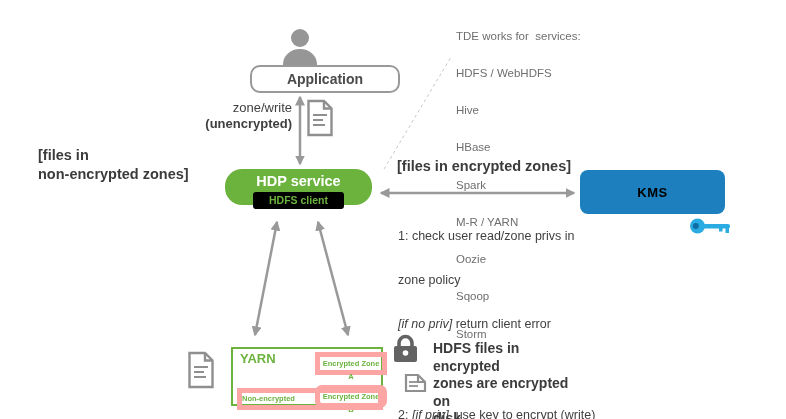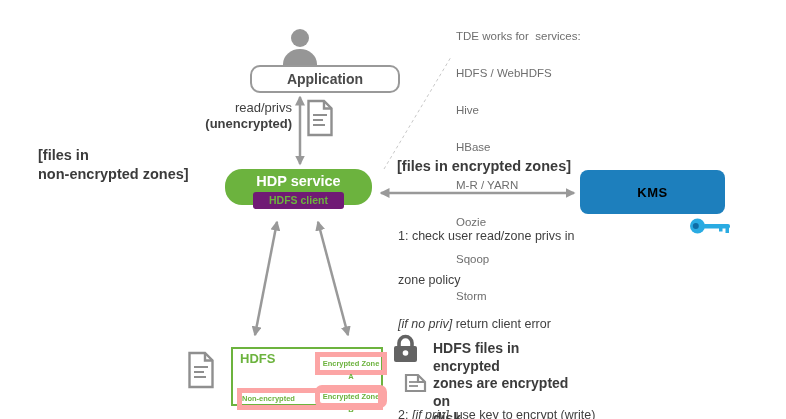--- a/index.html
+++ b/index.html
@@ -43,21 +43,21 @@
   .hdp-box {
     left:225px; top:169px; width:147px; height:36px;
     background:#6cb33e; border-radius:17px;
   }
   .hdp-title {
     position:absolute; left:0; right:0; top:4px; text-align:center;
     color:#fff; font-weight:bold; font-size:14.5px;
   }
   .hdp-client {
     position:absolute; left:28px; right:28px; top:23px; height:17px;
-    background:#701a75; border-radius:3px; text-align:center;
+    background:#000000; border-radius:3px; text-align:center;
     color:#6cb33e; font-weight:bold; font-size:10.5px; line-height:17px;
   }
 
   
   .kms-box {
     left:580px; top:170px; width:145px; height:44px;
     background:#1d7fbd; border-radius:8px;
     display:flex; align-items:center; justify-content:center;
     color:#000000; font-weight:bold; font-size:13px; letter-spacing:0.5px;
   }
@@ -122,21 +122,21 @@
   <svg class="abs person" width="40" height="40" viewBox="0 0 40 40">
     <circle cx="20" cy="10" r="9" fill="#969696"></circle>
     <path d="M3,40 v-4 a17,15 0 0 1 34,0 v4 z" fill="#969696"></path>
   </svg>
 
   <div class="abs app-box">
     <span>Application</span>
   </div>
 
   <div class="abs rw-label">
-    <div>read/privs</div>
+    <div>zone/write</div>
     <div class="b">(unencrypted)</div>
   </div>
 
   <svg class="abs doc1" width="28" height="38" viewBox="0 0 28 38">
     <path d="M2.5,2 H18 L25.5,9.5 V36 H2.5 Z" fill="#fff" stroke="#8f8f8f" stroke-width="2.4"></path>
     <path d="M18,2 V9.5 H25.5" fill="none" stroke="#8f8f8f" stroke-width="2.4"></path>
     <line x1="7" y1="16" x2="21" y2="16" stroke="#8f8f8f" stroke-width="2"></line>
     <line x1="7" y1="21" x2="17" y2="21" stroke="#8f8f8f" stroke-width="2"></line>
     <line x1="7" y1="26" x2="19" y2="26" stroke="#8f8f8f" stroke-width="2"></line>
   </svg>
@@ -172,36 +172,37 @@
     <div class="gap"></div>
     <div><span>2: </span><span class="it">[if priv]</span><span>  use key to encrypt (write)</span></div>
     
   </div>
 
   <div class="abs tde">
     <div>TDE works for  services:</div>
     <div>HDFS / WebHDFS</div>
     <div>Hive</div>
     <div>HBase</div>
+    <div>Spark</div>
     <div>M-R / YARN</div>
     <div>Oozie</div>
     <div>Sqoop</div>
     <div>Storm</div>
   </div>
 
   <svg class="abs doc2" width="28" height="38" viewBox="0 0 28 38">
     <path d="M2.5,2 H18 L25.5,9.5 V36 H2.5 Z" fill="#fff" stroke="#8f8f8f" stroke-width="2.4"></path>
     <path d="M18,2 V9.5 H25.5" fill="none" stroke="#8f8f8f" stroke-width="2.4"></path>
     <line x1="7" y1="16" x2="21" y2="16" stroke="#8f8f8f" stroke-width="2"></line>
     <line x1="7" y1="21" x2="17" y2="21" stroke="#8f8f8f" stroke-width="2"></line>
     <line x1="7" y1="26" x2="19" y2="26" stroke="#8f8f8f" stroke-width="2"></line>
   </svg>
 
   <div class="abs hdfs-box">
-    <div class="hdfs-title">HDFS</div>
+    <div class="hdfs-title">YARN</div>
     <div class="zone zone-a">Encrypted Zone A</div>
     <div class="zone zone-b">Encrypted Zone B</div>
     <div class="zone zone-n">Non-encrypted</div>
   </div>
 
   <svg class="abs lockdoc" width="40" height="60" viewBox="0 0 40 60">
     <path d="M14,42 H26 L33,49 V58 H14 Z" fill="#fff" stroke="#8f8f8f" stroke-width="2.2"></path>
     <path d="M26,42 V49 H33" fill="none" stroke="#8f8f8f" stroke-width="2.2"></path>
     <line x1="17" y1="49" x2="29" y2="49" stroke="#8f8f8f" stroke-width="1.8"></line>
     <line x1="17" y1="53" x2="26" y2="53" stroke="#8f8f8f" stroke-width="1.8"></line>

